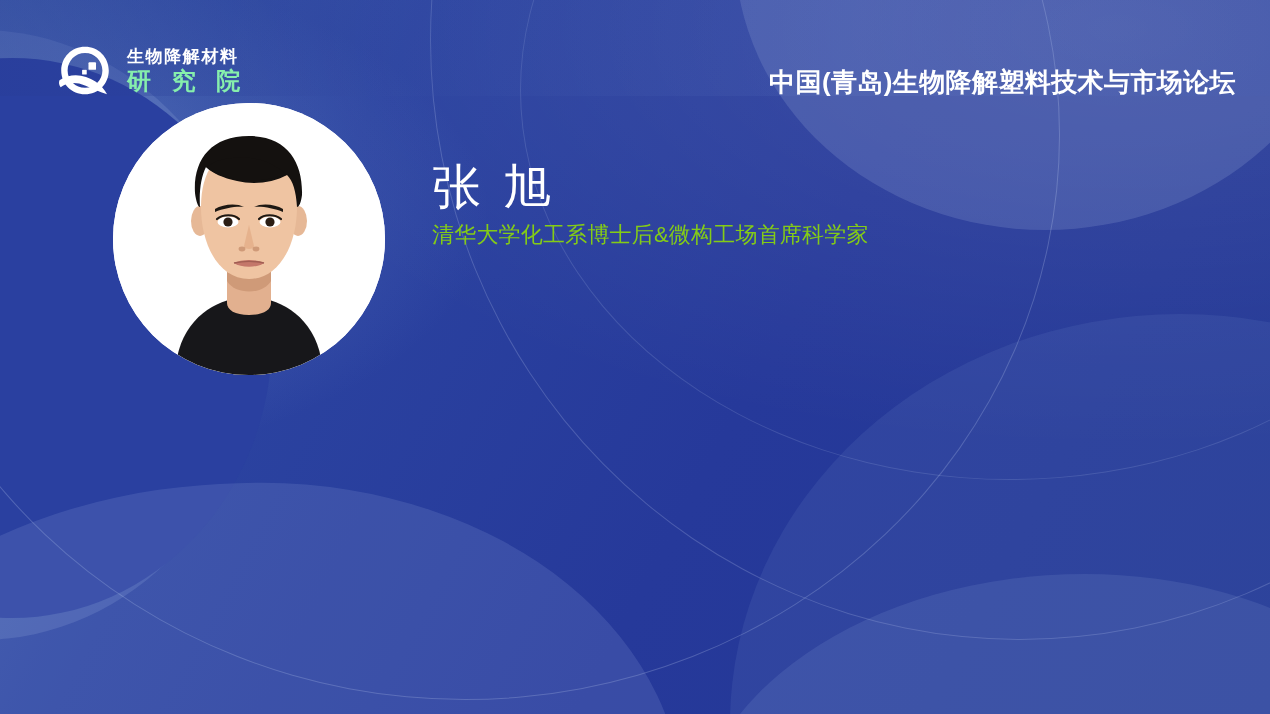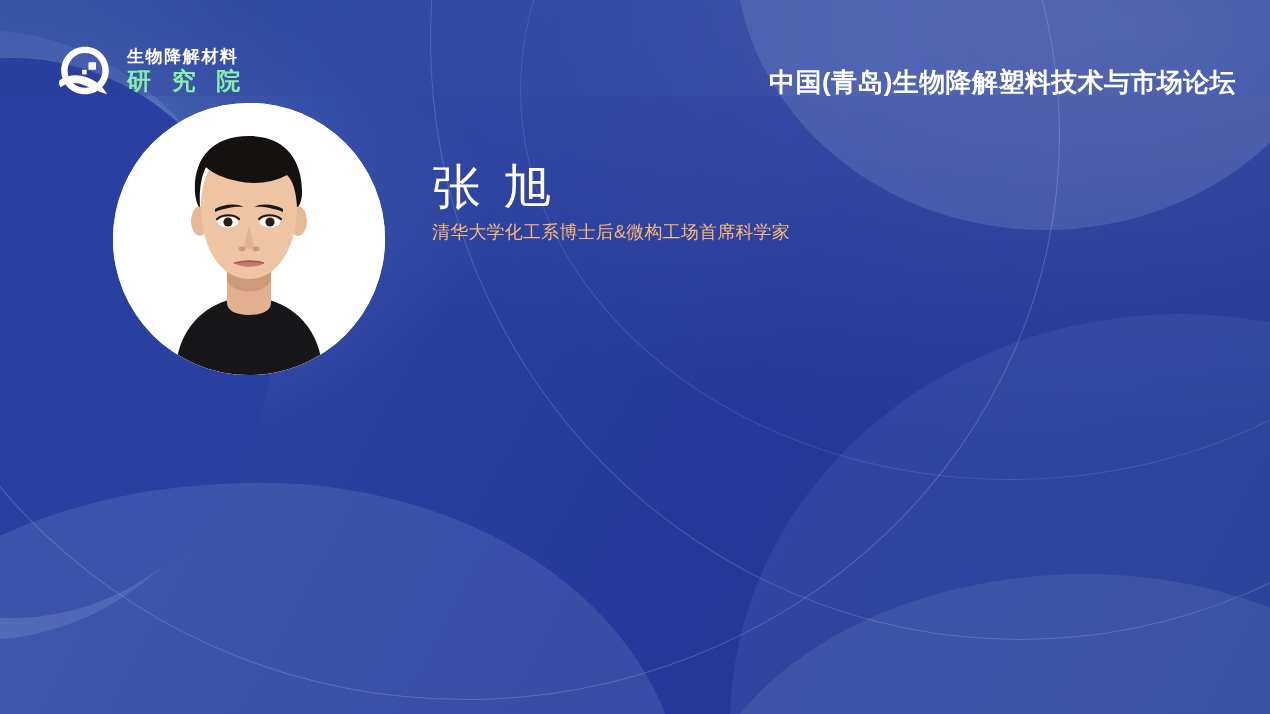--- a/index.html
+++ b/index.html
@@ -194,22 +194,22 @@
   .speaker-name {
     color: #ffffff;
     font-size: 49px;
     font-weight: 400;
     letter-spacing: 4px;
     line-height: 1.12;
     margin: 0 0 6px 0;
     white-space: nowrap;
   }
   .speaker-role {
-    color: #fdba74;
-    font-size: 18px;
+    color: #84cc16;
+    font-size: 22px;
     font-weight: 400;
     letter-spacing: 0.2px;
     line-height: 1.3;
     margin: 0;
     white-space: nowrap;
   }
   .speaker-bio {
     margin: 44px 0 0 0;
     color: #ffffff;
     font-size: 21px;

